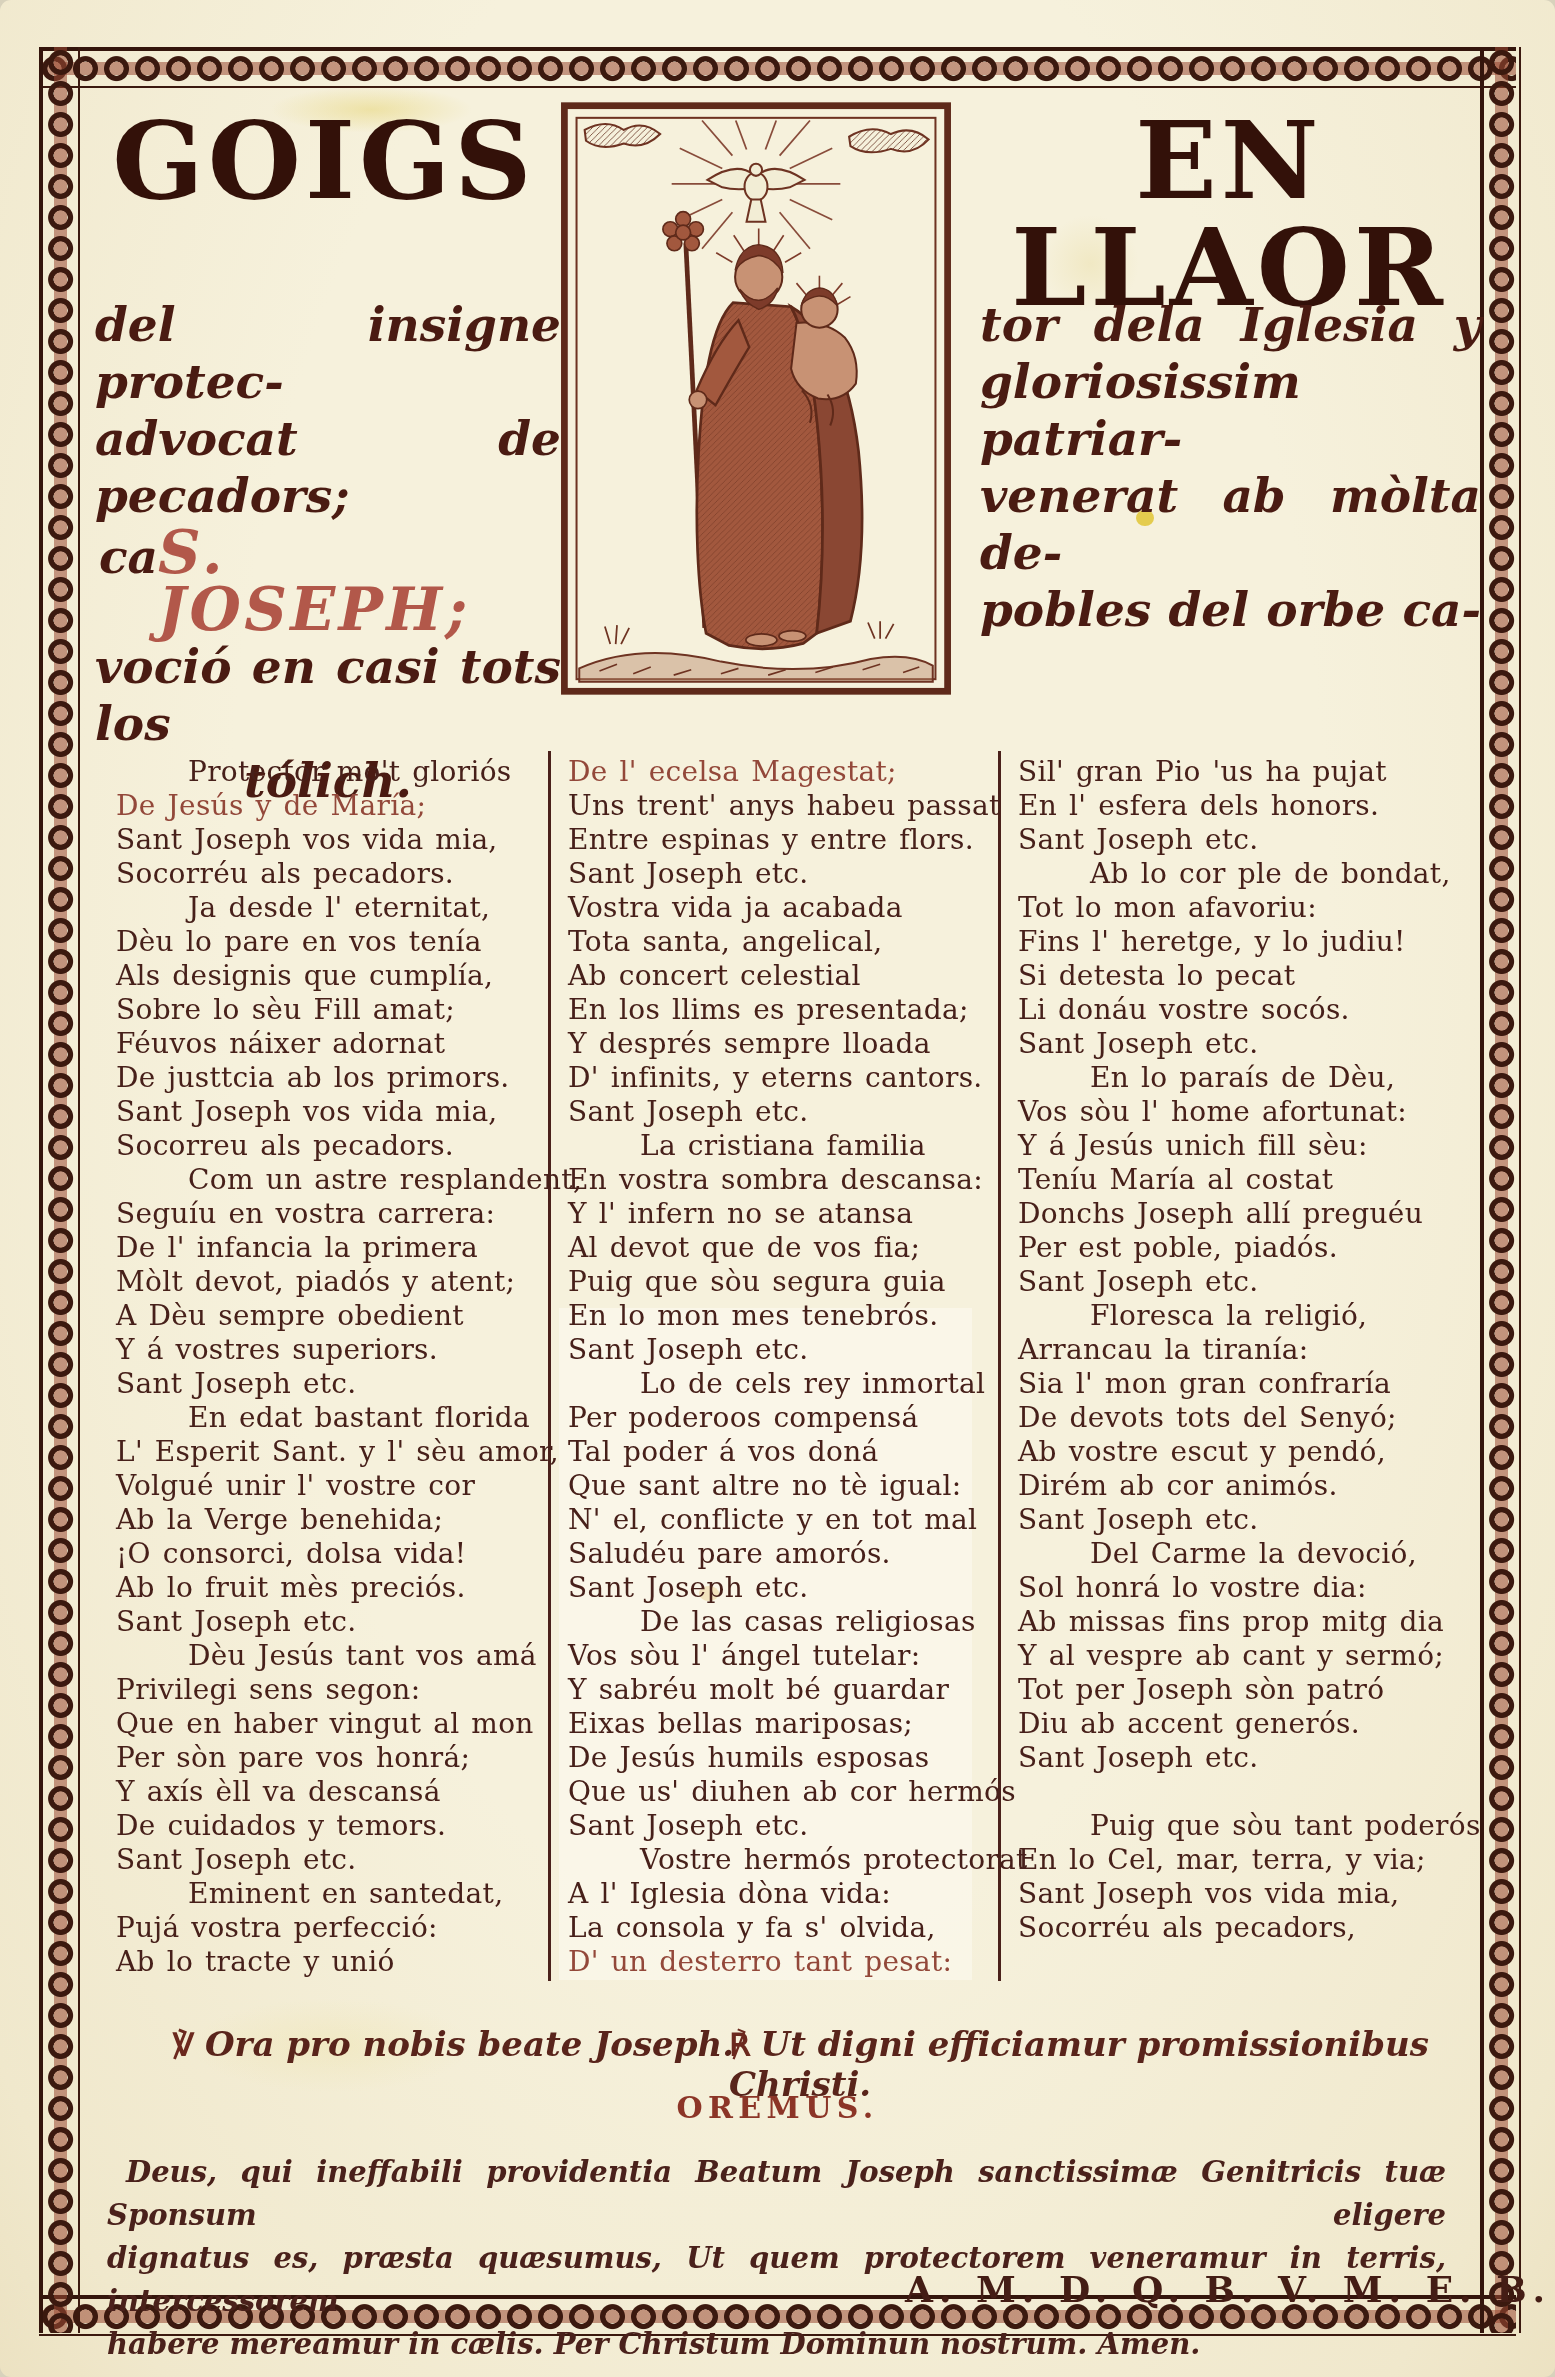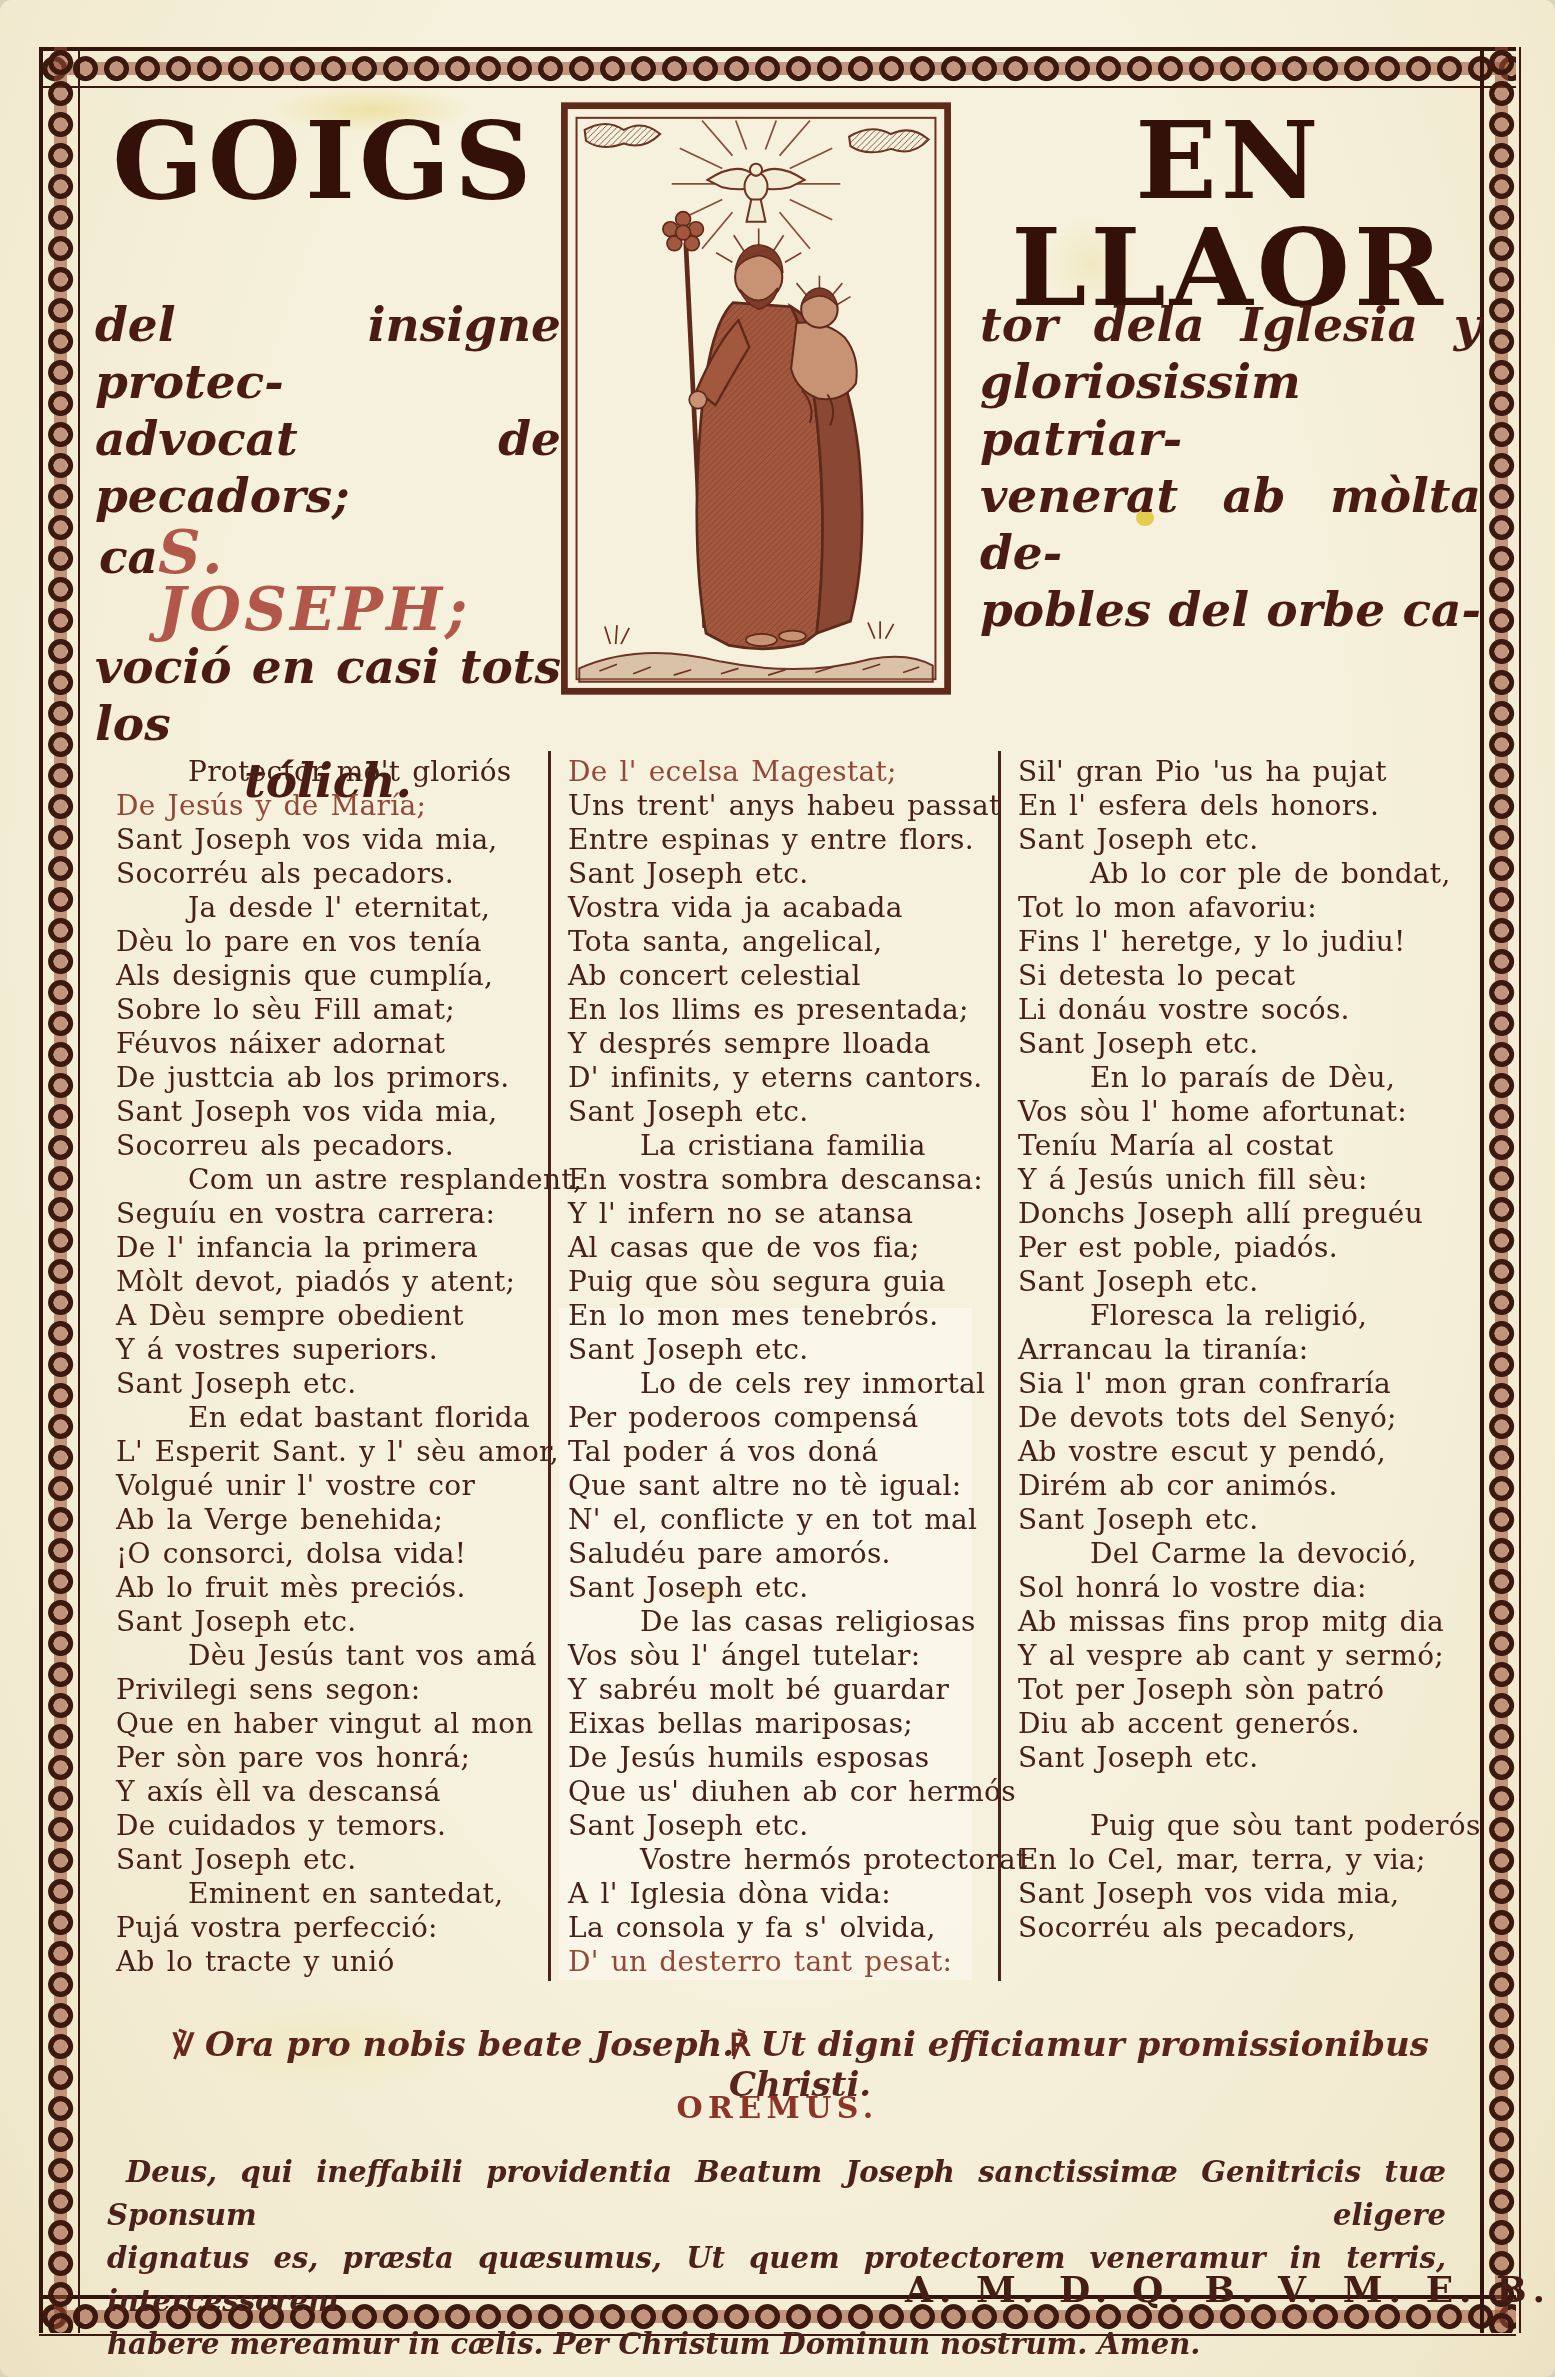--- a/index.html
+++ b/index.html
@@ -253,21 +253,21 @@
         <div class="vline">Vostra vida ja acabada</div>
         <div class="vline">Tota santa, angelical,</div>
         <div class="vline">Ab concert celestial</div>
         <div class="vline">En los llims es presentada;</div>
         <div class="vline">Y després sempre lloada</div>
         <div class="vline">D' infinits, y eterns cantors.</div>
         <div class="vline">Sant Joseph etc.</div>
         <div class="vline ind">La cristiana familia</div>
         <div class="vline">En vostra sombra descansa:</div>
         <div class="vline">Y l' infern no se atansa</div>
-        <div class="vline">Al casas que de vos fia;</div>
+        <div class="vline">Al devot que de vos fia;</div>
         <div class="vline">Puig que sòu segura guia</div>
         <div class="vline">En lo mon mes tenebrós.</div>
         <div class="vline">Sant Joseph etc.</div>
         <div class="vline ind">Lo de cels rey inmortal</div>
         <div class="vline">Per poderoos compensá</div>
         <div class="vline">Tal poder á vos doná</div>
         <div class="vline">Que sant altre no tè igual:</div>
         <div class="vline">N' el, conflicte y en tot mal</div>
         <div class="vline">Saludéu pare amorós.</div>
         <div class="vline">Sant Joseph etc.</div>
@@ -288,22 +288,22 @@
         <div class="vline">En l' esfera dels honors.</div>
         <div class="vline">Sant Joseph etc.</div>
         <div class="vline ind">Ab lo cor ple de bondat,</div>
         <div class="vline">Tot lo mon afavoriu:</div>
         <div class="vline">Fins l' heretge, y lo judiu!</div>
         <div class="vline">Si detesta lo pecat</div>
         <div class="vline">Li donáu vostre socós.</div>
         <div class="vline">Sant Joseph etc.</div>
         <div class="vline ind">En lo paraís de Dèu,</div>
         <div class="vline">Vos sòu l' home afortunat:</div>
+        <div class="vline">Y á Jesús unich fill sèu:</div>
         <div class="vline">Teníu María al costat</div>
-        <div class="vline">Y á Jesús unich fill sèu:</div>
         <div class="vline">Donchs Joseph allí preguéu</div>
         <div class="vline">Per est poble, piadós.</div>
         <div class="vline">Sant Joseph etc.</div>
         <div class="vline ind">Floresca la religió,</div>
         <div class="vline">Arrancau la tiranía:</div>
         <div class="vline">Sia l' mon gran confraría</div>
         <div class="vline">De devots tots del Senyó;</div>
         <div class="vline">Ab vostre escut y pendó,</div>
         <div class="vline">Dirém ab cor animós.</div>
         <div class="vline">Sant Joseph etc.</div>

